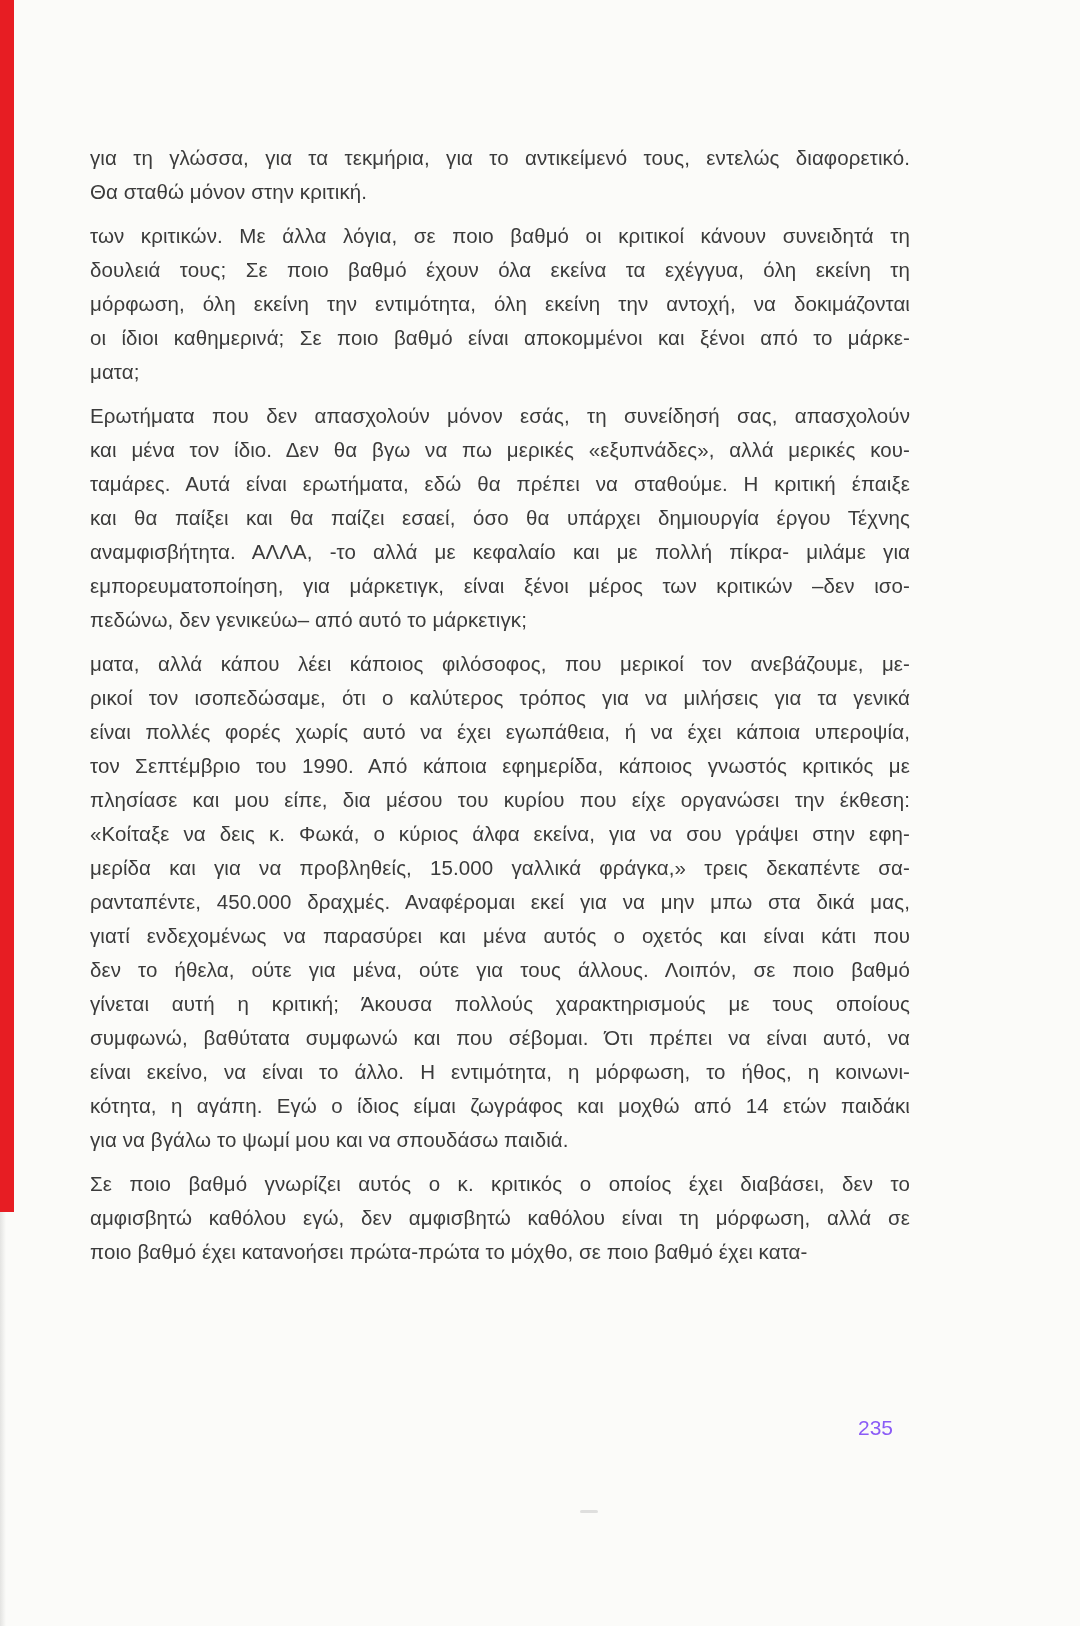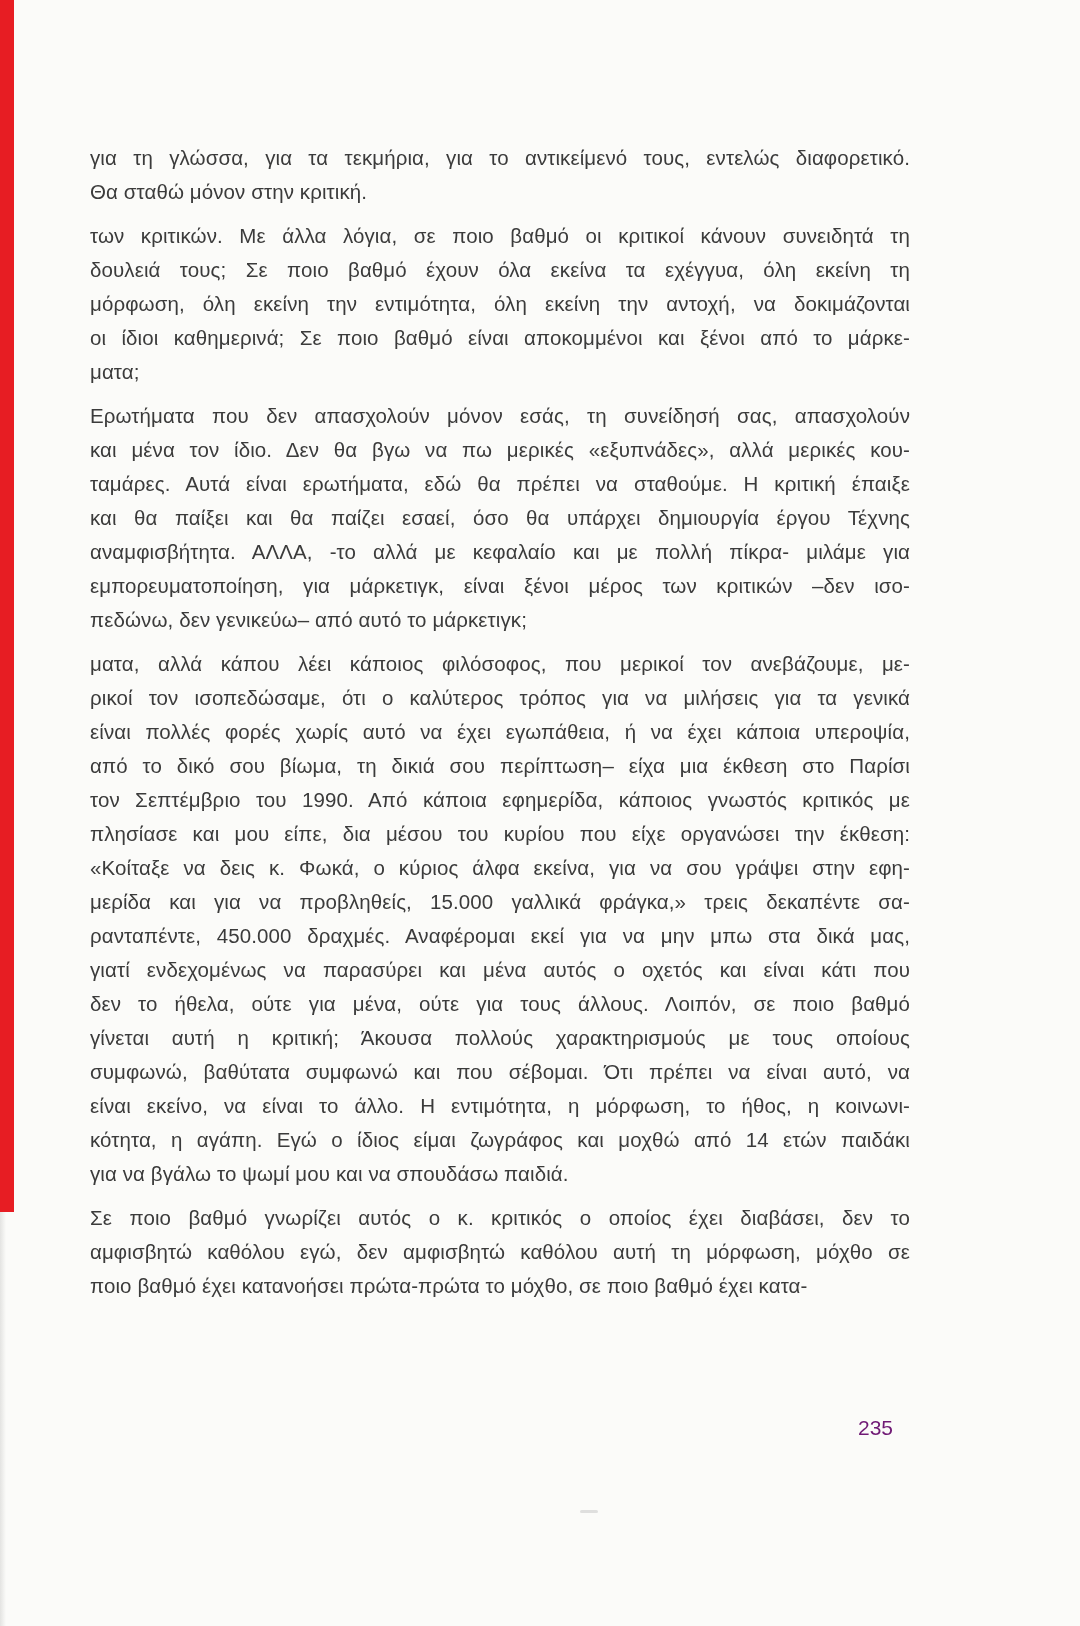--- a/index.html
+++ b/index.html
@@ -65,21 +65,21 @@
   .line.last {
     text-align: right;
     text-align-last: left;
   }
   .page-number {
     position: absolute;
     left: 73px;
     top: 1414px;
     width: 820px;
     text-align: right;
-    color: #701a75;
+    color: #8b5cf6;
     font-size: 21px;
     line-height: 28px;
   }
 </style>
 </head>
 <body>
 
 <div class="page">
   <div class="red-stripe" style="background: rgb(231, 29, 35);"></div>
   <div class="scan-edge"></div>
@@ -104,35 +104,34 @@
         <div class="line">ταμάρες. Αυτά είναι ερωτήματα, εδώ θα πρέπει να σταθούμε. Η κριτική έπαιξε</div>
         <div class="line">και θα παίξει και θα παίζει εσαεί, όσο θα υπάρχει δημιουργία έργου Τέχνης</div>
         <div class="line">αναμφισβήτητα. ΑΛΛΑ, -το αλλά με κεφαλαίο και με πολλή πίκρα- μιλάμε για</div>
         <div class="line">εμπορευματοποίηση, για μάρκετιγκ, είναι ξένοι μέρος των κριτικών –δεν ισο-</div>
         <div class="line last">πεδώνω, δεν γενικεύω– από αυτό το μάρκετιγκ;</div>
       </div>
       <div class="paragraph">
         <div class="line">ματα, αλλά κάπου λέει κάποιος φιλόσοφος, που μερικοί τον ανεβάζουμε, με-</div>
         <div class="line">ρικοί τον ισοπεδώσαμε, ότι ο καλύτερος τρόπος για να μιλήσεις για τα γενικά</div>
         <div class="line">είναι πολλές φορές χωρίς αυτό να έχει εγωπάθεια, ή να έχει κάποια υπεροψία,</div>
-        <div class="line">από το δικό σου βίωμα, τη δικιά σου περίπτωση– είχα μια έκθεση στο Παρίσι</div>
         <div class="line">τον Σεπτέμβριο του 1990. Από κάποια εφημερίδα, κάποιος γνωστός κριτικός με</div>
         <div class="line">πλησίασε και μου είπε, δια μέσου του κυρίου που είχε οργανώσει την έκθεση:</div>
         <div class="line">«Κοίταξε να δεις κ. Φωκά, ο κύριος άλφα εκείνα, για να σου γράψει στην εφη-</div>
         <div class="line">μερίδα και για να προβληθείς, 15.000 γαλλικά φράγκα,» τρεις δεκαπέντε σα-</div>
         <div class="line">ρανταπέντε, 450.000 δραχμές. Αναφέρομαι εκεί  για να μην μπω στα δικά μας,</div>
         <div class="line">γιατί ενδεχομένως να παρασύρει και μένα αυτός ο οχετός και είναι κάτι που</div>
         <div class="line">δεν το ήθελα, ούτε για μένα, ούτε για τους άλλους. Λοιπόν, σε ποιο βαθμό</div>
         <div class="line">γίνεται αυτή η κριτική; Άκουσα πολλούς χαρακτηρισμούς με τους οποίους</div>
         <div class="line">συμφωνώ, βαθύτατα συμφωνώ και που σέβομαι. Ότι πρέπει να είναι αυτό, να</div>
         <div class="line">είναι εκείνο, να είναι το άλλο. Η εντιμότητα, η μόρφωση, το ήθος, η κοινωνι-</div>
         <div class="line">κότητα, η αγάπη. Εγώ ο ίδιος είμαι ζωγράφος και μοχθώ από 14 ετών παιδάκι</div>
         <div class="line last">για να βγάλω το ψωμί μου και να σπουδάσω παιδιά.</div>
       </div>
       <div class="paragraph">
         <div class="line">Σε ποιο βαθμό γνωρίζει αυτός ο κ. κριτικός  ο οποίος έχει διαβάσει, δεν το</div>
-        <div class="line">αμφισβητώ καθόλου εγώ, δεν αμφισβητώ καθόλου αυτή τη μόρφωση, μόχθο σε</div>
+        <div class="line">αμφισβητώ καθόλου εγώ, δεν αμφισβητώ καθόλου είναι τη μόρφωση, αλλά σε</div>
         <div class="line last">ποιο βαθμό έχει κατανοήσει πρώτα-πρώτα το μόχθο, σε ποιο βαθμό έχει κατα-</div>
       </div>
     </div>
 
   <div class="page-number">235</div>
 </div>
 
 </body></html>

